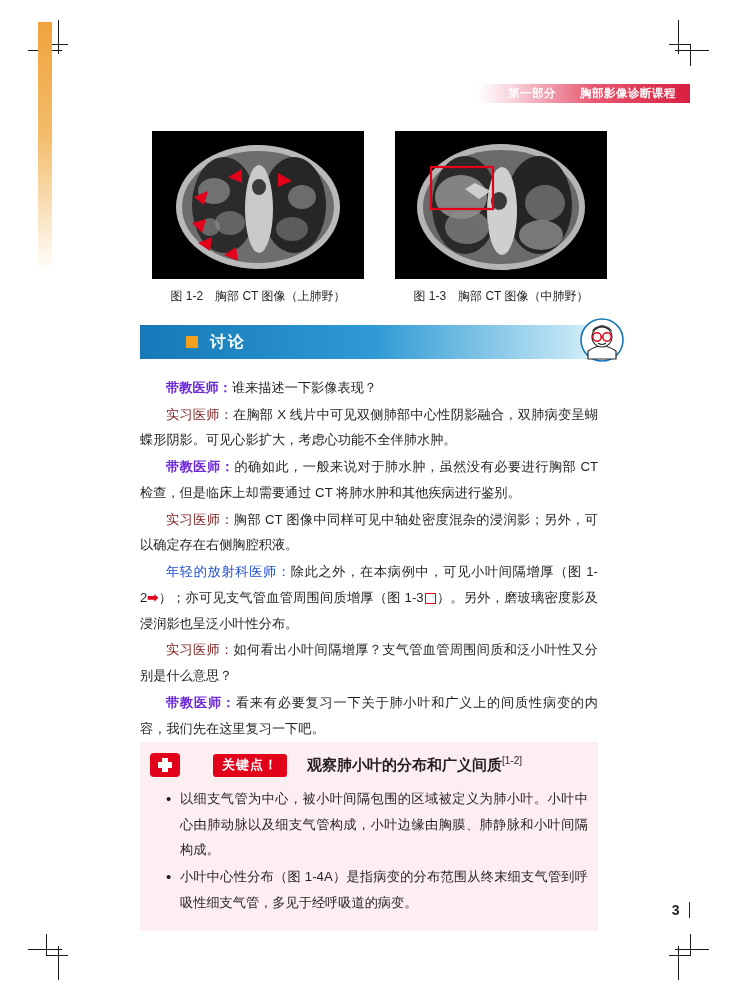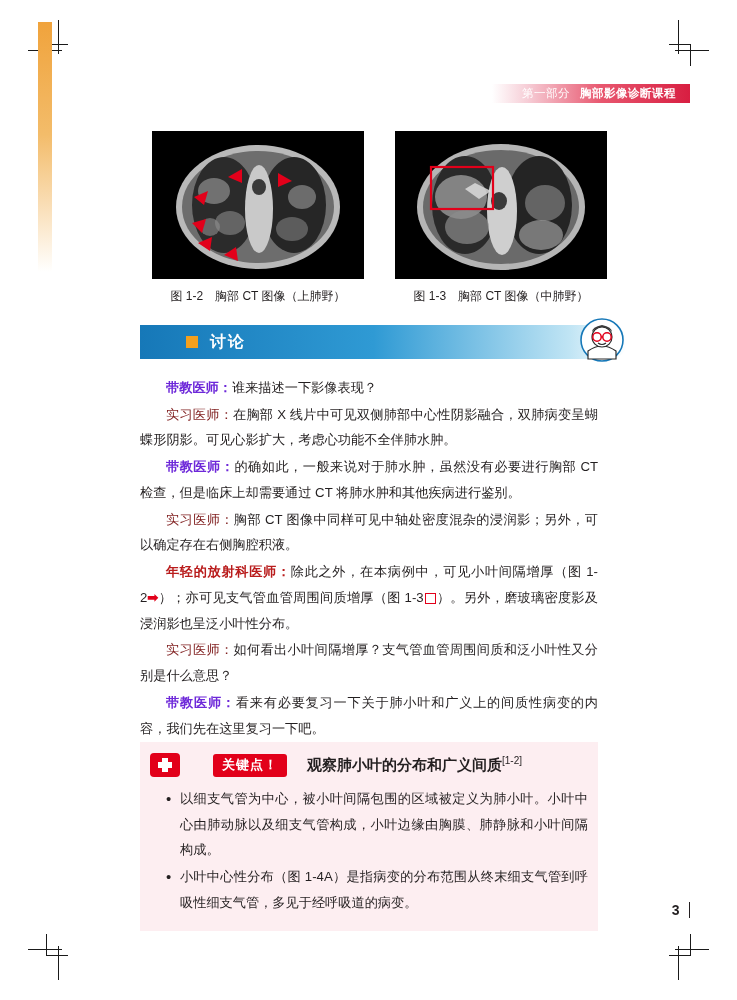--- a/index.html
+++ b/index.html
@@ -87,22 +87,22 @@
     display: flex;
     align-items: center;
     background: linear-gradient(to right, #ffffff 0%, #f6cdd6 18%, #e8576f 55%, #d81e41 100%);
     padding: 0 14px 0 30px;
     color: #ffffff;
     font-size: 11.5px;
     letter-spacing: 0.5px;
     white-space: nowrap;
   }
   .running-head .part {
-    font-weight: normal;
-    margin-right: 10px;
+    font-weight: bold;
+    margin-right: 24px;
   }
   .running-head .title { font-weight: bold; }
 
   
   .figures {
     position: absolute;
     left: 140px;
     top: 131px;
     width: 455px;
     display: flex;
@@ -168,21 +168,21 @@
     font-size: 13.2px;
     line-height: 1.95;
     text-align: justify;
   }
   .dialog p {
     margin: 0 0 1px 0;
     text-indent: 26px;
   }
   .spk-teacher { color: #6d28d9; font-weight: bold; }
   .spk-intern { color: #7f1d1d; font-weight: normal; }
-  .spk-radio { color: #b91c1c; font-weight: bold; }
+  .spk-radio { color: #1d4ed8; font-weight: normal; }
   .arrow-red {
     color: #e2001a;
     font-weight: bold;
   }
   .box-red {
     display: inline-block;
     width: 9px;
     height: 9px;
     border: 1.4px solid #e2001a;
     vertical-align: middle;

